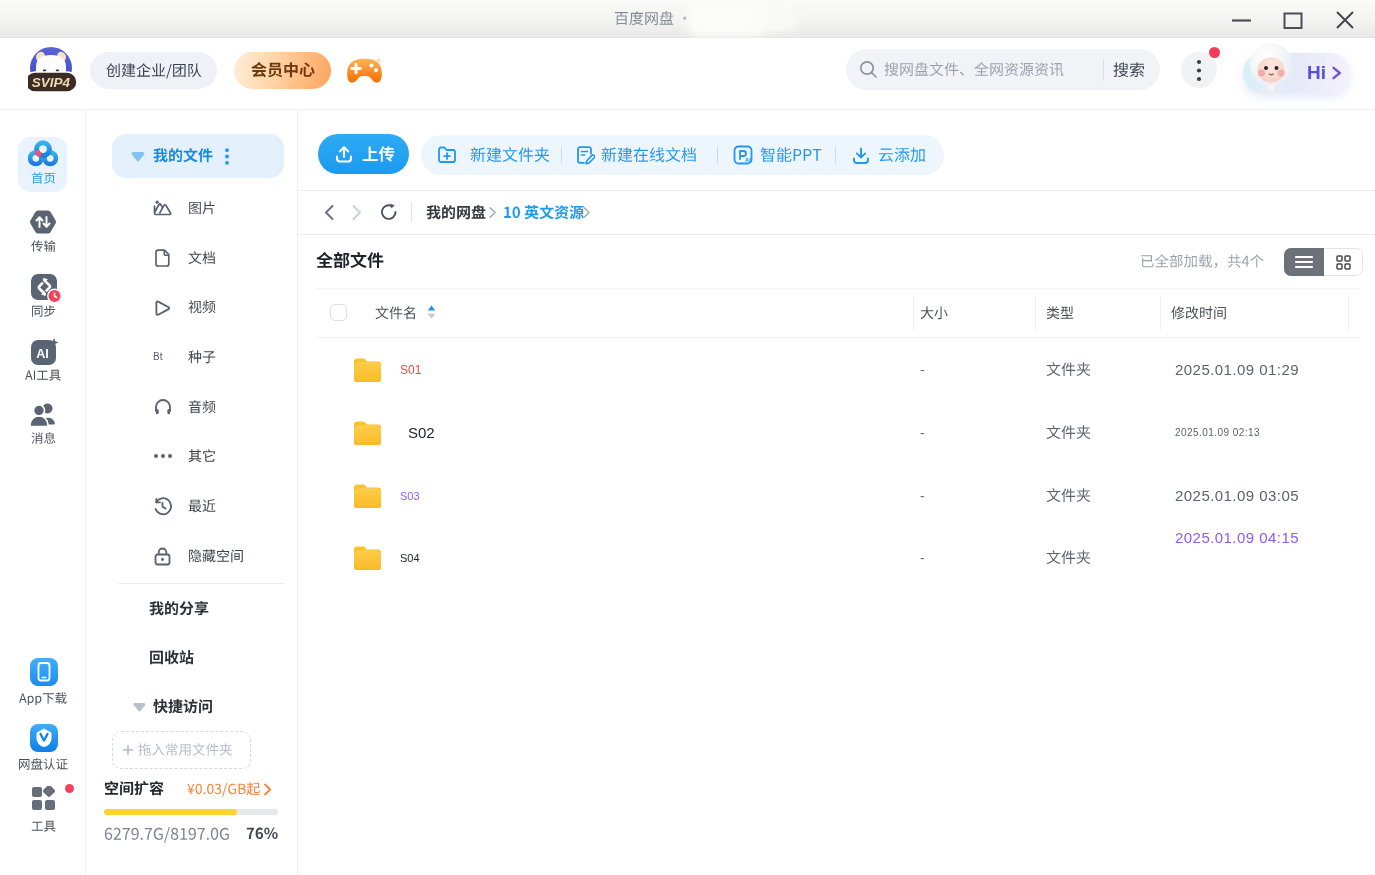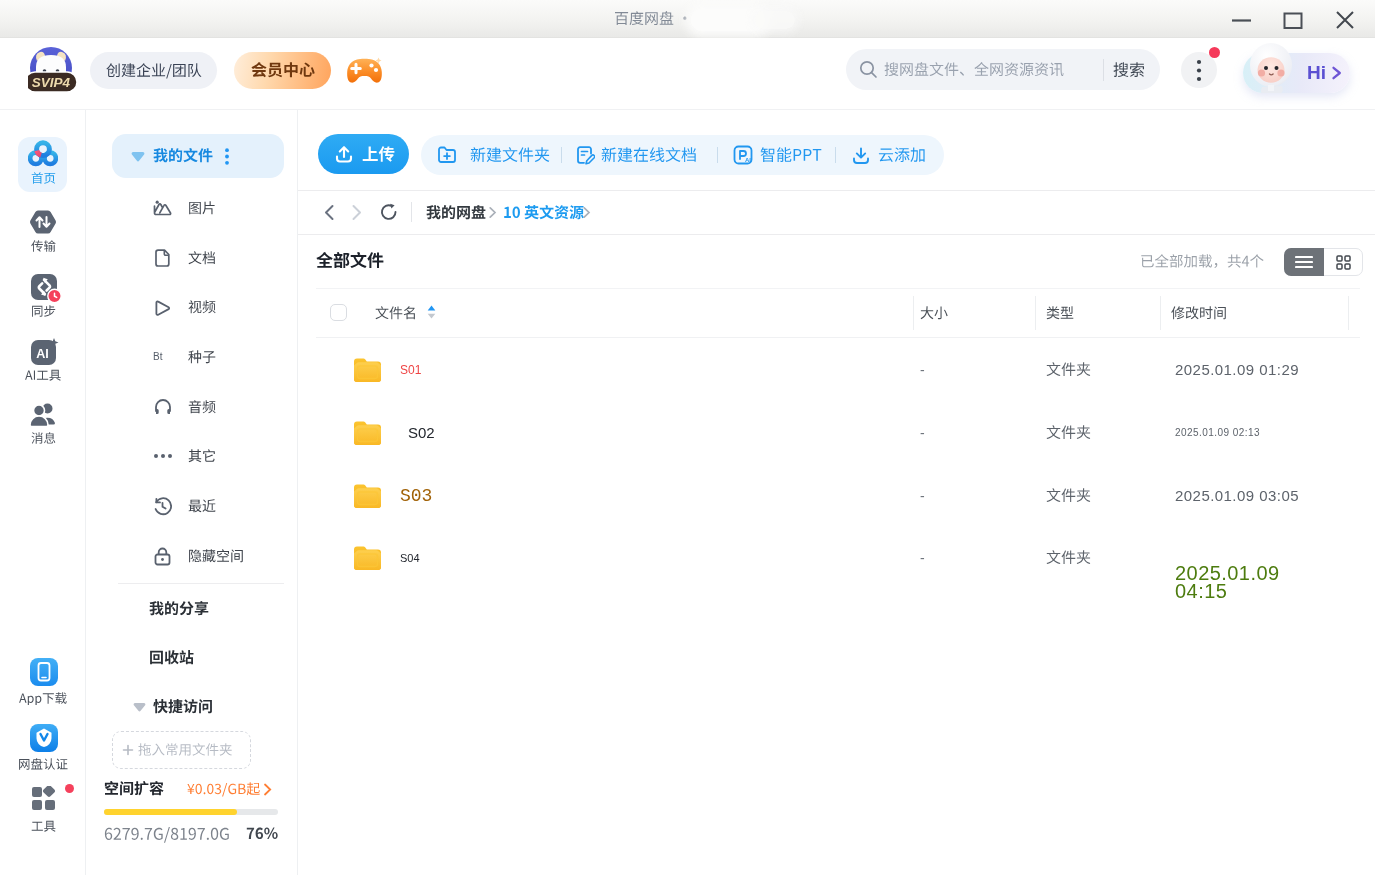--- a/index.html
+++ b/index.html
@@ -461,21 +461,21 @@
         </linearGradient>
 <linearGradient id="ff2" x1="0" y1="0" x2="0" y2="1">
           <stop offset="0" stop-color="#fdcf4e"></stop>
           <stop offset="1" stop-color="#f9b825"></stop>
         </linearGradient>
       </defs>
 <path d="M2 5.5 A3 3 0 0 1 5 2.5 H11.5 a2 2 0 0 1 1.6 0.8 L14.8 5.5 H26 A3 3 0 0 1 29 8.5 V23 a3 3 0 0 1 -3 3 H5 a3 3 0 0 1 -3 -3 Z" fill="url(#fb2)"></path>
 <path d="M2 9.5 L5.2 6.8 a2.5 2.5 0 0 1 1.6 -0.6 H24.2 a2.5 2.5 0 0 1 1.6 0.6 L29 9.5 V23 a3 3 0 0 1 -3 3 H5 a3 3 0 0 1 -3 -3 Z" fill="url(#ff2)"></path>
 <rect x="5.5" y="10" width="20" height="12.5" rx="2.5" fill="none" stroke="#fbc637" stroke-width="1.3" opacity="0.8"></rect>
 </svg>
-<div class="abs" style="left:400px;top:486.5px;width:80px;height:18px;font-family:Liberation Mono, monospace;font-size:18px;color:#a16207;line-height:18px">S03</div>
+<div class="abs" style="left:400px;top:486.5px;width:80px;height:18px;font-family:Liberation Sans, sans-serif;font-size:11px;color:#8b5cf6;line-height:18px">S03</div>
 <div class="abs" style="left:920px;top:486.5px;width:20px;height:18px;font-family:'Liberation Sans',sans-serif;font-size:14px;color:#70767e;line-height:18px">-</div>
 <svg style="position:absolute;left:1046.0px;top:487.5px" width="45" height="16" viewBox="0 0 45 16">
       <path transform="translate(0 12.90)" fill="#5d636b" d="M6.3 -12.3C6.8 -11.6 7.3 -10.6 7.5 -10L8.7 -10.4C8.5 -11 8 -12 7.5 -12.7ZM0.8 -10V-8.8H3.1C4 -6.6 5.2 -4.6 6.7 -3C5.1 -1.6 3 -0.6 0.5 0.1C0.8 0.4 1.1 0.9 1.2 1.2C3.8 0.4 5.8 -0.7 7.5 -2.2C9.2 -0.7 11.3 0.4 13.7 1.1C13.9 0.8 14.2 0.3 14.5 0.1C12.1 -0.5 10.1 -1.6 8.4 -3C9.9 -4.6 11.1 -6.5 11.9 -8.8H14.3V-10ZM7.6 -3.8C6.1 -5.2 5 -6.9 4.3 -8.8H10.7C9.9 -6.8 8.9 -5.2 7.6 -3.8ZM19.8 -5.1V-4H24.1V1.2H25.2V-4H29.3V-5.1H25.2V-8.4H28.6V-9.5H25.2V-12.4H24.1V-9.5H22.1C22.2 -10.2 22.4 -10.9 22.6 -11.6L21.5 -11.8C21.1 -9.9 20.5 -7.9 19.6 -6.7C19.9 -6.6 20.4 -6.3 20.6 -6.1C21 -6.8 21.4 -7.6 21.7 -8.4H24.1V-5.1ZM19 -12.5C18.2 -10.3 16.9 -8 15.5 -6.6C15.7 -6.3 16 -5.7 16.1 -5.4C16.6 -6 17.1 -6.6 17.5 -7.2V1.2H18.6V-9C19.2 -10 19.7 -11.1 20.1 -12.2ZM32.7 -8.6C33.2 -7.7 33.7 -6.5 33.9 -5.7L35 -6C34.8 -6.8 34.2 -8 33.7 -8.9ZM41.1 -8.9C40.7 -8 40 -6.8 39.4 -6L40.3 -5.7C40.9 -6.4 41.6 -7.6 42.2 -8.6ZM37 -12.6V-10.3H31.4V-9.3H36.9C36.9 -7.8 36.8 -6.6 36.6 -5.5H30.9V-4.4H36.3C35.6 -2.2 34 -0.7 30.7 0.2C30.9 0.5 31.3 0.9 31.4 1.2C35 0.1 36.7 -1.6 37.5 -4.1C38.6 -1.5 40.6 0.3 43.6 1.1C43.7 0.8 44.1 0.4 44.3 0.1C41.5 -0.5 39.6 -2.1 38.5 -4.4H44.1V-5.5H37.8C38 -6.6 38.1 -7.9 38.1 -9.3H43.6V-10.3H38.1L38.2 -12.6Z"></path>
     </svg>
 <div class="abs" style="left:1175px;top:486.5px;width:140px;height:18px;font-family:'Liberation Sans',sans-serif;font-size:15px;letter-spacing:.45px;color:#5d636b;line-height:18px">2025.01.09 03:05</div>
 <svg class="abs" style="left:352px;top:544px" width="31" height="28" viewBox="0 0 31 28">
 <defs>
         <linearGradient id="fb3" x1="0" y1="0" x2="0" y2="1">
           <stop offset="0" stop-color="#fbc42f"></stop>
           <stop offset="1" stop-color="#f6ad1a"></stop>
@@ -487,13 +487,13 @@
       </defs>
 <path d="M2 5.5 A3 3 0 0 1 5 2.5 H11.5 a2 2 0 0 1 1.6 0.8 L14.8 5.5 H26 A3 3 0 0 1 29 8.5 V23 a3 3 0 0 1 -3 3 H5 a3 3 0 0 1 -3 -3 Z" fill="url(#fb3)"></path>
 <path d="M2 9.5 L5.2 6.8 a2.5 2.5 0 0 1 1.6 -0.6 H24.2 a2.5 2.5 0 0 1 1.6 0.6 L29 9.5 V23 a3 3 0 0 1 -3 3 H5 a3 3 0 0 1 -3 -3 Z" fill="url(#ff3)"></path>
 <rect x="5.5" y="10" width="20" height="12.5" rx="2.5" fill="none" stroke="#fbc637" stroke-width="1.3" opacity="0.8"></rect>
 </svg>
 <div class="abs" style="left:400px;top:549px;width:80px;height:18px;font-family:'Liberation Sans',sans-serif;font-size:11px;color:#23272e;line-height:18px">S04</div>
 <div class="abs" style="left:920px;top:549px;width:20px;height:18px;font-family:'Liberation Sans',sans-serif;font-size:14px;color:#70767e;line-height:18px">-</div>
 <svg style="position:absolute;left:1046.0px;top:550.0px" width="45" height="16" viewBox="0 0 45 16">
       <path transform="translate(0 12.90)" fill="#5d636b" d="M6.3 -12.3C6.8 -11.6 7.3 -10.6 7.5 -10L8.7 -10.4C8.5 -11 8 -12 7.5 -12.7ZM0.8 -10V-8.8H3.1C4 -6.6 5.2 -4.6 6.7 -3C5.1 -1.6 3 -0.6 0.5 0.1C0.8 0.4 1.1 0.9 1.2 1.2C3.8 0.4 5.8 -0.7 7.5 -2.2C9.2 -0.7 11.3 0.4 13.7 1.1C13.9 0.8 14.2 0.3 14.5 0.1C12.1 -0.5 10.1 -1.6 8.4 -3C9.9 -4.6 11.1 -6.5 11.9 -8.8H14.3V-10ZM7.6 -3.8C6.1 -5.2 5 -6.9 4.3 -8.8H10.7C9.9 -6.8 8.9 -5.2 7.6 -3.8ZM19.8 -5.1V-4H24.1V1.2H25.2V-4H29.3V-5.1H25.2V-8.4H28.6V-9.5H25.2V-12.4H24.1V-9.5H22.1C22.2 -10.2 22.4 -10.9 22.6 -11.6L21.5 -11.8C21.1 -9.9 20.5 -7.9 19.6 -6.7C19.9 -6.6 20.4 -6.3 20.6 -6.1C21 -6.8 21.4 -7.6 21.7 -8.4H24.1V-5.1ZM19 -12.5C18.2 -10.3 16.9 -8 15.5 -6.6C15.7 -6.3 16 -5.7 16.1 -5.4C16.6 -6 17.1 -6.6 17.5 -7.2V1.2H18.6V-9C19.2 -10 19.7 -11.1 20.1 -12.2ZM32.7 -8.6C33.2 -7.7 33.7 -6.5 33.9 -5.7L35 -6C34.8 -6.8 34.2 -8 33.7 -8.9ZM41.1 -8.9C40.7 -8 40 -6.8 39.4 -6L40.3 -5.7C40.9 -6.4 41.6 -7.6 42.2 -8.6ZM37 -12.6V-10.3H31.4V-9.3H36.9C36.9 -7.8 36.8 -6.6 36.6 -5.5H30.9V-4.4H36.3C35.6 -2.2 34 -0.7 30.7 0.2C30.9 0.5 31.3 0.9 31.4 1.2C35 0.1 36.7 -1.6 37.5 -4.1C38.6 -1.5 40.6 0.3 43.6 1.1C43.7 0.8 44.1 0.4 44.3 0.1C41.5 -0.5 39.6 -2.1 38.5 -4.4H44.1V-5.5H37.8C38 -6.6 38.1 -7.9 38.1 -9.3H43.6V-10.3H38.1L38.2 -12.6Z"></path>
     </svg>
-<div class="abs" style="left:1175px;top:564px;width:140px;height:18px;font-family:'Liberation Sans',sans-serif;font-size:20px;letter-spacing:.45px;color:#4d7c0f;line-height:18px">2025.01.09 04:15</div>
+<div class="abs" style="left:1175px;top:529px;width:140px;height:18px;font-family:'Liberation Sans',sans-serif;font-size:15px;letter-spacing:.45px;color:#8b5cf6;line-height:18px">2025.01.09 04:15</div>
 </div>
 </body></html>

